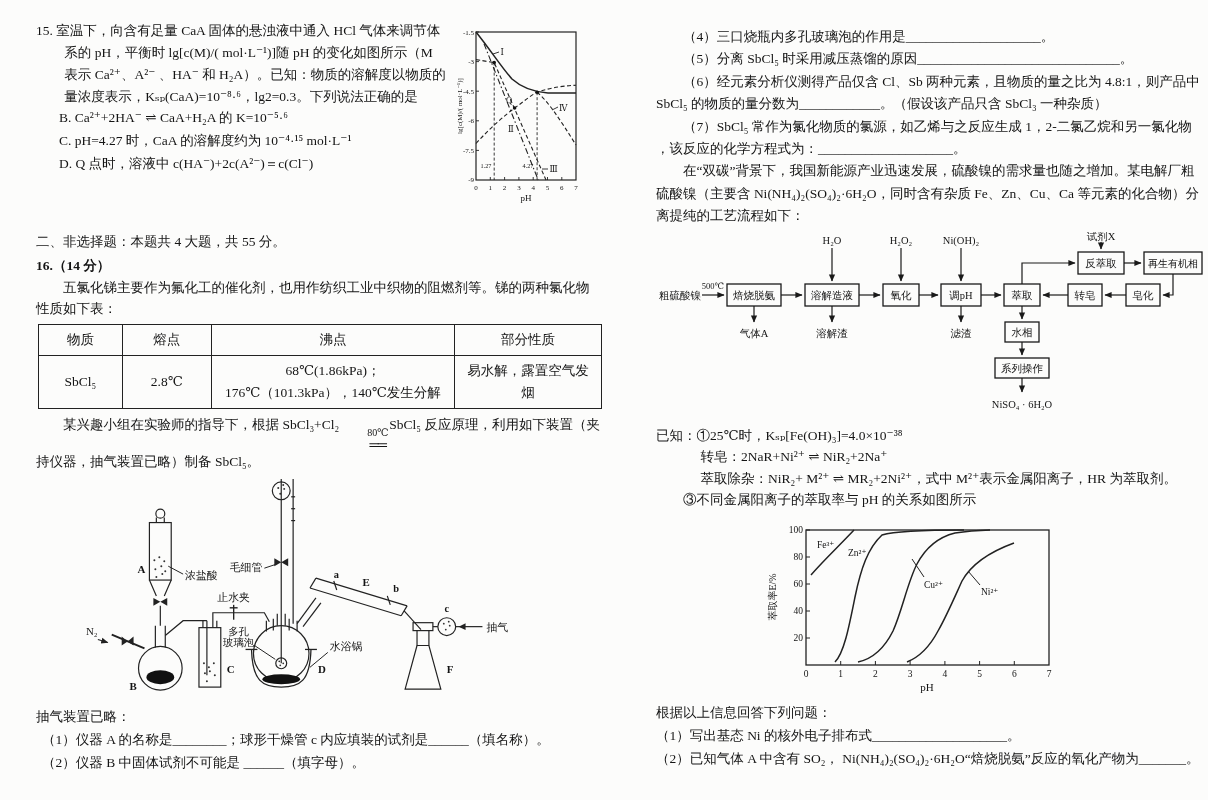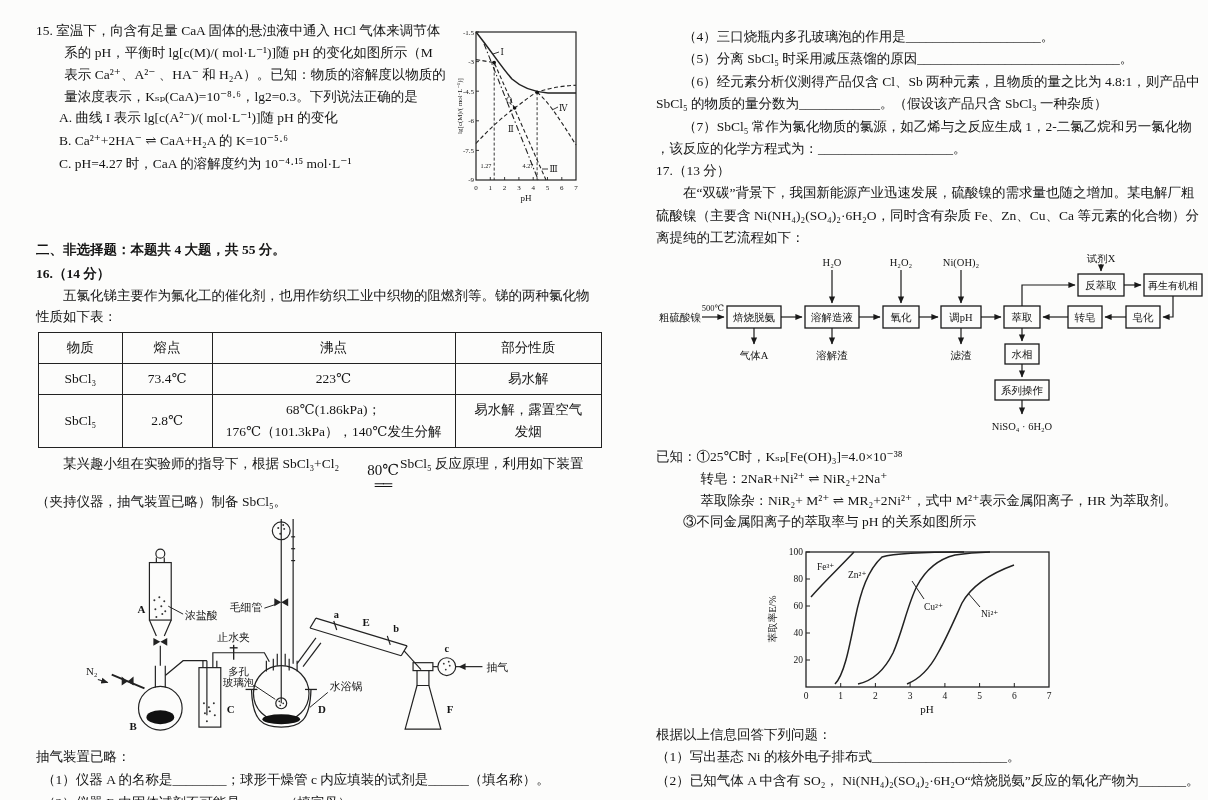--- a/index.html
+++ b/index.html
@@ -11,29 +11,29 @@
   .sheet{display:flex;width:1208px;height:800px;border-radius:12px;}
   .page{box-sizing:border-box;display:flex;flex-direction:column;overflow:hidden;height:800px;}
   .page-5{width:612px;padding:20px 10px 10px 36px;}
   .page-6{width:596px;padding:26px 8px 10px 44px;}
   p{margin:0;}
   .q15{display:flex;}
   .q15-text{width:412px;}
   .q15-stem{padding-left:2.1em;text-indent:-2.1em;}
   .q15 .opt{margin-left:1.7em;line-height:1.7;}
   .q15-graph{width:148px;padding:2px 0 0 6px;}
-  .sec-head{margin-top:12px;font-weight:bold;}
+  .sec-head{margin-top:4px;font-weight:normal;}
   .q16-head{margin-top:2px;font-weight:bold;}
   .indent2{text-indent:2em;}
   .prop-table{border-collapse:collapse;margin:4px 0 2px 2px;}
   .prop-table td,.prop-table th{border:1.5px solid #222;text-align:center;padding:4px 12px;font-weight:normal;}
   .col-substance{width:64px}.col-melt{width:70px}.col-boil{width:236px}.col-prop{width:140px}
   .rxn-wrap{margin-top:3px;}
   .rxn-cond{display:inline-flex;flex-direction:column;align-items:center;vertical-align:-0.55em;line-height:1;margin:0 1px;}
-  .rxn-cond .top{font-size:15px;}
+  .rxn-cond .top{font-size:10px;}
   .rxn-cond .bot{font-size:13px;letter-spacing:-1px;}
   .apparatus{margin:2px 0 0 14px;}
   .qline{margin-left:0.45em;line-height:1.72;}
   .p6 .qline{margin-left:0;}
   .pq{text-indent:2em;line-height:1.66;}
   .known{line-height:1.6;}
   .k-ind1{margin-left:2em;}
   .k-ind2{margin-left:3.3em;}
   .extract-chart{margin:4px 0 0 108px;}
   .flowchart{margin:4px 0 2px 0px;}
@@ -42,23 +42,23 @@
 </head>
 <body>
 
 <div class="sheet">
 
   <div class="page page-5">
 
     <div class="q15">
       <div class="q15-text">
         <p class="q15-stem">15. 室温下，向含有足量 CaA 固体的悬浊液中通入 HCl 气体来调节体系的 pH，平衡时 lg[c(M)/( mol·L⁻¹)]随 pH 的变化如图所示（M 表示 Ca²⁺、A²⁻ 、HA⁻ 和 H₂A）。已知：物质的溶解度以物质的量浓度表示，Kₛₚ(CaA)=10⁻⁸·⁶，lg2=0.3。下列说法正确的是</p>
-        <p class="opt">A. 曲线 I 表示 lg[c(A²⁻)/( mol·L⁻¹)]随 pH 的变化</p>
         <p class="opt">B. Ca²⁺+2HA⁻ ⇌ CaA+H₂A 的 K=10⁻⁵·⁶</p>
         <p class="opt">C. pH=4.27 时，CaA 的溶解度约为 10⁻⁴·¹⁵ mol·L⁻¹</p>
+        <p class="opt">D. Q 点时，溶液中 c(HA⁻)+2c(A²⁻)＝c(Cl⁻)</p>
       </div>
       <div class="q15-graph">
         <svg width="142" height="198" viewBox="0 0 142 198">
           <g stroke="#222" stroke-width="1.2" fill="none">
             <rect x="22" y="10" width="100" height="148"></rect>
           </g>
           <g stroke="#222" stroke-width="0.9">
             <line x1="22" y1="10" x2="25" y2="10"></line>
               <line x1="22" y1="39.6" x2="25" y2="39.6"></line>
             <line x1="22" y1="69.2" x2="25" y2="69.2"></line>
@@ -127,26 +127,20 @@
     <p class="q16-head">16.（14 分）</p>
     <p class="indent2">五氯化锑主要作为氟化工的催化剂，也用作纺织工业中织物的阻燃剂等。锑的两种氯化物性质如下表：</p>
 
     <table class="prop-table">
       <tbody>
           <tr>
         <th class="col-substance">物质</th>
         <th class="col-melt">熔点</th>
         <th class="col-boil">沸点</th>
         <th class="col-prop">部分性质</th>
-      </tr>
-      <tr>
-        <td>SbCl₃</td>
-        <td>73.4℃</td>
-        <td>223℃</td>
-        <td>易水解</td>
       </tr>
       <tr>
         <td>SbCl₅</td>
         <td>2.8℃</td>
         <td>68℃(1.86kPa)；176℃（101.3kPa），140℃发生分解</td>
         <td>易水解，露置空气发烟</td>
       </tr>
     </tbody>
       </table>
 
@@ -315,21 +309,20 @@
 
   </div>
 
   <div class="page page-6 p6">
 
     <p class="pq">（4）三口烧瓶内多孔玻璃泡的作用是____________________。</p>
     <p class="pq">（5）分离 SbCl₅ 时采用减压蒸馏的原因______________________________。</p>
     <p class="pq">（6）经元素分析仪测得产品仅含 Cl、Sb 两种元素，且物质的量之比为 4.8:1，则产品中 SbCl₅ 的物质的量分数为____________。（假设该产品只含 SbCl₃ 一种杂质）</p>
     <p class="pq">（7）SbCl₅ 常作为氯化物质的氯源，如乙烯与之反应生成 1，2-二氯乙烷和另一氯化物 ，该反应的化学方程式为：____________________。</p>
 
-    <p>17.（13 分）</p>
     <p class="pq">在“双碳”背景下，我国新能源产业迅速发展，硫酸镍的需求量也随之增加。某电解厂粗硫酸镍（主要含 Ni(NH₄)₂(SO₄)₂·6H₂O，同时含有杂质 Fe、Zn、Cu、Ca 等元素的化合物）分离提纯的工艺流程如下：</p>
 
     <div class="flowchart">
       <svg width="548" height="184" viewBox="0 0 548 184">
         <defs>
           <marker id="fc-ah" markerWidth="7" markerHeight="7" refX="5.5" refY="3" orient="auto">
             <polygon points="0,0.4 6,3 0,5.6" fill="#1a1a1a"></polygon>
           </marker>
         </defs>
         <g stroke="#1a1a1a" stroke-width="1.3" fill="none">

